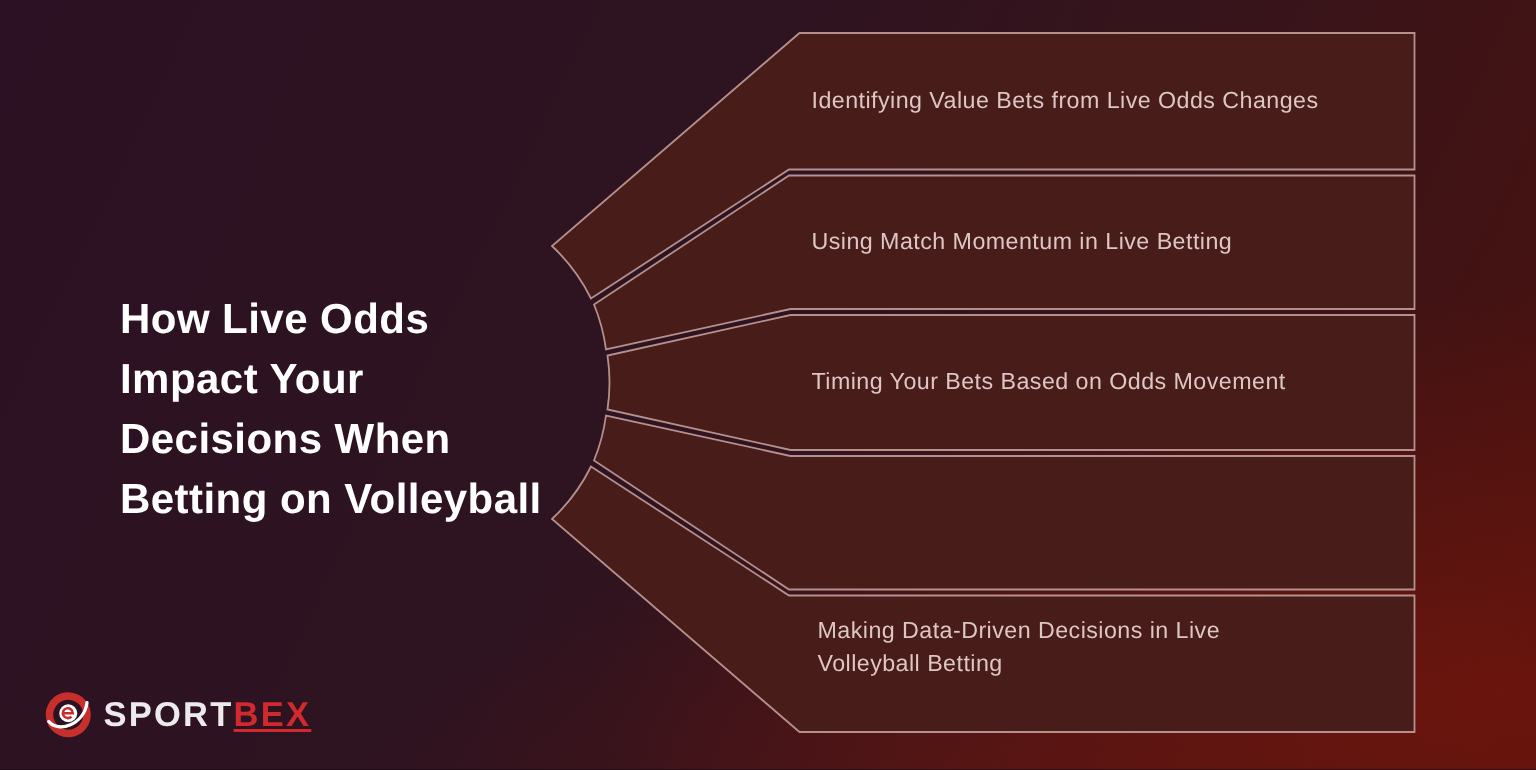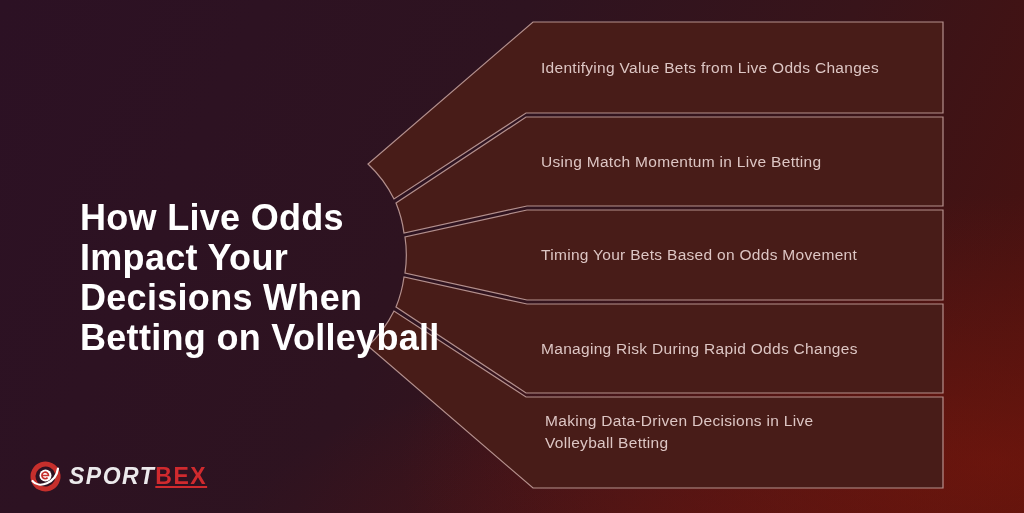--- a/index.html
+++ b/index.html
@@ -24,32 +24,32 @@
     white-space:pre-line;
   }
   .lbl-1{left:541px;top:22px;width:392px;height:91px;}
   .lbl-2{left:541px;top:117px;width:392px;height:89px;}
   .lbl-3{left:541px;top:210px;width:392px;height:90px;}
   .lbl-4{left:541px;top:304px;width:392px;height:89px;}
   .lbl-5{left:545px;top:397px;width:360px;height:70px;}
   .main-title{
     position:absolute;left:80px;top:174px;
     color:var(--title-text,#ffffff);
-    font-size:36px;font-weight:700;line-height:40px;letter-spacing:.3px;
+    font-size:28px;font-weight:700;line-height:40px;letter-spacing:.3px;
     white-space:pre-line;
   }
   .brand{
     position:absolute;left:29px;top:460px;
     display:flex;align-items:center;gap:7px;
   }
   .brand-text{
     font-size:23px;font-weight:700;letter-spacing:1.5px;line-height:33px;
     white-space:nowrap;
   }
-  .brand-primary{color:var(--brand-white,#eceaec);font-style:italic;}
+  .brand-primary{color:var(--brand-white,#eceaec);}
   .brand-accent{color:var(--brand-red,#d02a2e);text-decoration:underline;}
 </style>
 </head>
 <body>
 
 <div class="stage">
 
   <svg class="fan-svg" width="1024" height="513" viewBox="0 0 1024 513" aria-hidden="true">
     <path class="panel-shape" d="M533,22 H943 V113 H526 L394,199 A122,122 0 0 0 368,164 Z"></path>
     <path class="panel-shape" d="M526,117 H943 V206 H527 L404,233 A122,122 0 0 0 396,203 Z"></path>
@@ -65,23 +65,20 @@
 
   <div class="panel-label lbl-1">
     <span>Identifying Value Bets from Live Odds Changes</span>
   </div>
   <div class="panel-label lbl-2">
     <span>Using Match Momentum in Live Betting</span>
   </div>
   <div class="panel-label lbl-3">
     <span>Timing Your Bets Based on Odds Movement</span>
   </div>
-  <div class="panel-label lbl-4">
-    <span>Managing Risk During Rapid Odds Changes</span>
-  </div>
   <div class="panel-label lbl-5">
     <span>Making Data-Driven Decisions in Live
 Volleyball Betting</span>
   </div>
 
   <div class="brand">
     <svg width="33" height="33" viewBox="0 0 33 33" aria-hidden="true">
       <g transform="rotate(-18 16.5 16.5)">
         <circle cx="16.5" cy="16.5" r="12.5" fill="none" stroke="#c62f2c" stroke-width="5"></circle>
       </g>

